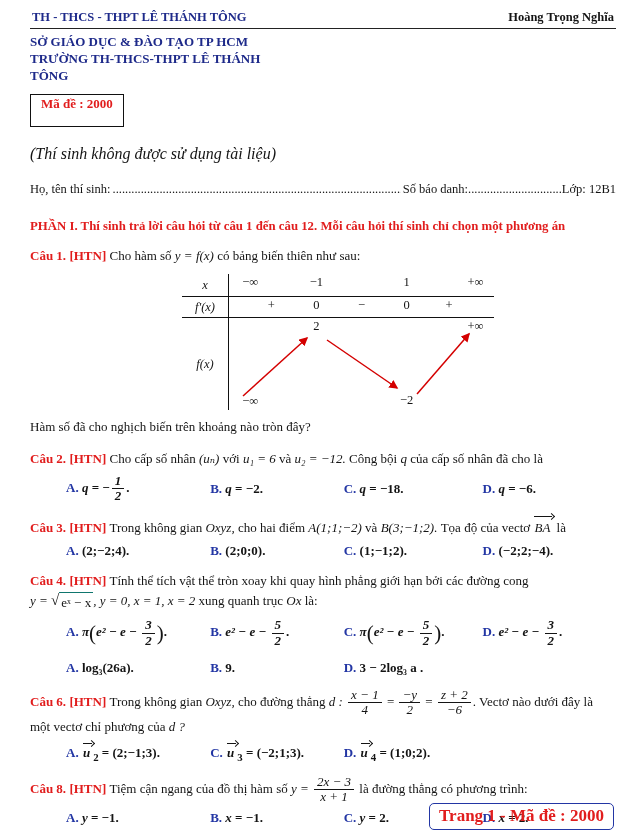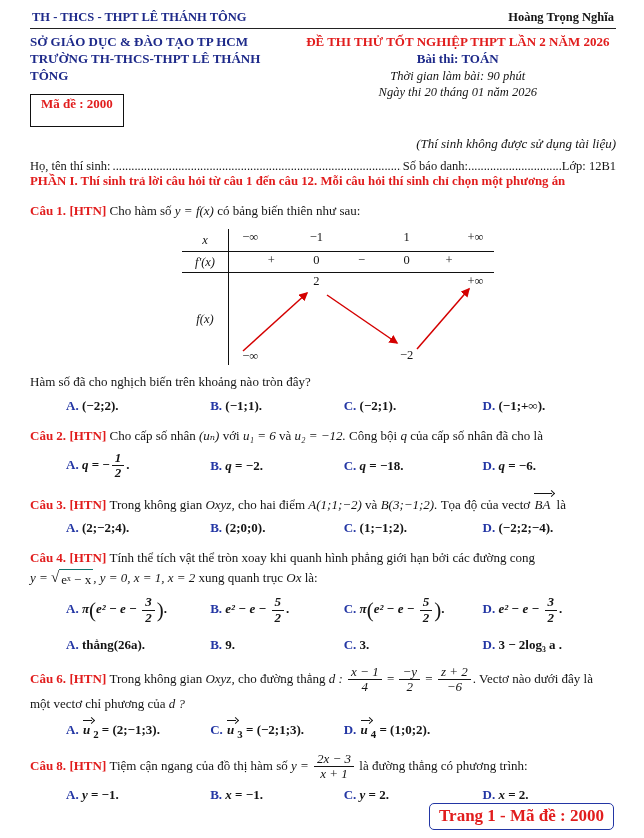--- a/index.html
+++ b/index.html
@@ -16,26 +16,26 @@
   .toprow{display:flex;justify-content:space-between;font-weight:bold;font-size:12.5px;padding:0 2px 3px 2px;border-bottom:1.6px solid #222;}
 
   
   .header{display:flex;margin-top:5px;}
   .h-left{width:46%;}
   .h-right{width:54%;text-align:center;}
   .h-line{line-height:1.3;}
   .exam-time,.exam-date{font-style:italic;font-size:12.5px;line-height:1.3;}
   .made-box{display:inline-block;margin-top:9px;padding:1px 10px 14px 10px;border:1.6px solid #111;font-weight:bold;font-size:13px;}
 
-  .note{text-align:right;font-style:italic;margin-top:9px;font-size:13px;}
-  .inforow{display:flex;font-size:12.5px;margin-top:7px;white-space:nowrap;}
+  .note{text-align:left;font-style:italic;margin-top:18px;font-size:16px;}
+  .inforow{display:flex;font-size:12.5px;margin-top:19px;white-space:nowrap;}
   .dots{flex:1;overflow:hidden;margin:0 2px;}
   .dots2{overflow:hidden;max-width:140px;}
 
-  .part-heading{color:#e11d1d;font-weight:bold;margin-top:0;font-size:12.8px;}
+  .part-heading{color:#e11d1d;font-weight:bold;margin-top:22px;font-size:12.8px;}
 
   
   .question{margin-top:12px;}
   .q-line{margin:0;line-height:1.5;}
   .qno{color:#e11d1d;font-weight:bold;}
   .opts{display:grid;grid-template-columns:1.08fr 1fr 1.04fr 1fr;padding-left:36px;margin-top:6px;align-items:center;}
   .opt{white-space:nowrap;}
   .opt-label{color:#2336a4;font-weight:bold;}
   .opt-body{font-weight:bold;}
   .opt-body .mi{font-weight:bold;}
@@ -87,26 +87,20 @@
   <div class="toprow">
     <span class="navy">TH - THCS - THPT LÊ THÁNH TÔNG</span>
     <span>Hoàng Trọng Nghĩa</span>
   </div>
 
   <div class="header">
     <div class="h-left">
       <div class="h-line navy b">SỞ GIÁO DỤC &amp; ĐÀO TẠO TP HCM</div>
       <div class="h-line navy b">TRƯỜNG TH-THCS-THPT LÊ THÁNH TÔNG</div>
       <div class="made-box red">Mã đề : 2000</div>
-    </div>
-    <div class="h-right">
-      <div class="h-line red b">ĐỀ THI THỬ TỐT NGHIỆP THPT LẦN 2 NĂM 2026</div>
-      <div class="h-line navy b">Bài thi: TOÁN</div>
-      <div class="exam-time">Thời gian làm bài: 90 phút</div>
-      <div class="exam-date">Ngày thi 20 tháng 01 năm 2026</div>
     </div>
   </div>
 
   <div class="note">(Thí sinh không được sử dụng tài liệu)</div>
 
   <div class="inforow">
     <span>Họ, tên thí sinh:</span>
     <span class="dots">........................................................................................................................................................</span>
     <span>Số báo danh:</span>
     <span class="dots2">..............................</span>
@@ -153,26 +147,20 @@
           </svg>
           <span class="pos fmax">2</span>
           <span class="pos fmin">−2</span>
           <span class="pos fbl">−∞</span>
           <span class="pos ftr">+∞</span>
         </div>
       </div>
     </div>
 
     <p class="q-line">Hàm số đã cho nghịch biến trên khoảng nào tròn đây?</p>
-    <div class="opts">
-      <span class="opt"><span class="opt-label">A. </span><span class="opt-body">(−2;2).</span></span>
-      <span class="opt"><span class="opt-label">B. </span><span class="opt-body">(−1;1).</span></span>
-      <span class="opt"><span class="opt-label">C. </span><span class="opt-body">(−2;1).</span></span>
-      <span class="opt"><span class="opt-label">D. </span><span class="opt-body">(−1;+∞).</span></span>
-    </div>
   </div>
 
   <div class="question">
     <p class="q-line"><span class="qno">Câu 2. </span><span class="qno">[HTN] </span><span>Cho cấp số nhân </span><span class="mi">(uₙ) </span><span>với </span><span class="mi">u₁ = 6 </span><span>và </span><span class="mi">u₂ = −12. </span><span>Công bội </span><span class="mi">q </span><span>của cấp số nhân đã cho là</span></p>
     <div class="opts">
       <span class="opt"><span class="opt-label">A. </span><span class="opt-body"><span class="mi">q</span><span> = −</span><span class="frac">
               <span class="fnum">1</span>
               <span class="fden">2</span>
             </span><span>.</span></span></span>
       <span class="opt"><span class="opt-label">B. </span><span class="opt-body"><span class="mi">q</span><span> = −2.</span></span></span>
@@ -185,21 +173,21 @@
     <p class="q-line"><span class="qno">Câu 3. </span><span class="qno">[HTN] </span><span>Trong không gian </span><span class="mi">Oxyz, </span><span>cho hai điểm </span><span class="mi">A(1;1;−2) </span><span>và </span><span class="mi">B(3;−1;2). </span><span>Tọa độ của vectơ </span><span class="vec">BA</span><span> là</span></p>
     <div class="opts">
       <span class="opt"><span class="opt-label">A. </span><span class="opt-body">(2;−2;4).</span></span>
       <span class="opt"><span class="opt-label">B. </span><span class="opt-body">(2;0;0).</span></span>
       <span class="opt"><span class="opt-label">C. </span><span class="opt-body">(1;−1;2).</span></span>
       <span class="opt"><span class="opt-label">D. </span><span class="opt-body">(−2;2;−4).</span></span>
     </div>
   </div>
 
   <div class="question">
-    <p class="q-line"><span class="qno">Câu 4. </span><span class="qno">[HTN] </span><span>Tính thể tích vật thể tròn xoay khi quanh hình phẳng giới hạn bởi các đường cong</span></p>
+    <p class="q-line"><span class="qno">Câu 4. </span><span class="qno">[HTN] </span><span>Tính thể tích vật thể tròn xoay khi quay hình phẳng giới hạn bởi các đường cong</span></p>
     <p class="q-line"><span class="mi">y = </span><span class="sqrt">
           <span class="sqrt-sign">√</span>
           <span class="sqrt-arg">eˣ − x</span>
         </span><span class="mi">, y = 0, x = 1, x = 2 </span><span>xung quanh trục </span><span class="mi">Ox </span><span>là:</span></p>
     <div class="opts">
       <span class="opt"><span class="opt-label">A. </span><span class="opt-body"><span class="mi">π</span><span class="bigp">(</span><span class="mi">e² − e − </span><span class="frac">
               <span class="fnum">3</span>
               <span class="fden">2</span>
             </span><span class="bigp">)</span><span>.</span></span></span>
       <span class="opt"><span class="opt-label">B. </span><span class="opt-body"><span class="mi">e² − e − </span><span class="frac">
@@ -212,23 +200,22 @@
             </span><span class="bigp">)</span><span>.</span></span></span>
       <span class="opt"><span class="opt-label">D. </span><span class="opt-body"><span class="mi">e² − e − </span><span class="frac">
               <span class="fnum">3</span>
               <span class="fden">2</span>
             </span><span>.</span></span></span>
     </div>
   </div>
 
   <div class="question">
     <div class="opts">
-      <span class="opt"><span class="opt-label">A. </span><span class="opt-body">thẳng(26a).</span></span>
+      <span class="opt"><span class="opt-label">A. </span><span class="opt-body">log₃(26a).</span></span>
       <span class="opt"><span class="opt-label">B. </span><span class="opt-body">9.</span></span>
-      <span class="opt"><span class="opt-label">C. </span><span class="opt-body">3.</span></span>
       <span class="opt"><span class="opt-label">D. </span><span class="opt-body">3 − 2log₃ a .</span></span>
     </div>
   </div>
 
   <div class="question">
     <p class="q-line"><span class="qno">Câu 6. </span><span class="qno">[HTN] </span><span>Trong không gian </span><span class="mi">Oxyz, </span><span>cho đường thẳng </span><span class="mi">d : </span><span class="frac">
           <span class="fnum">x − 1</span>
           <span class="fden">4</span>
         </span><span> = </span><span class="frac">
           <span class="fnum">−y</span>

